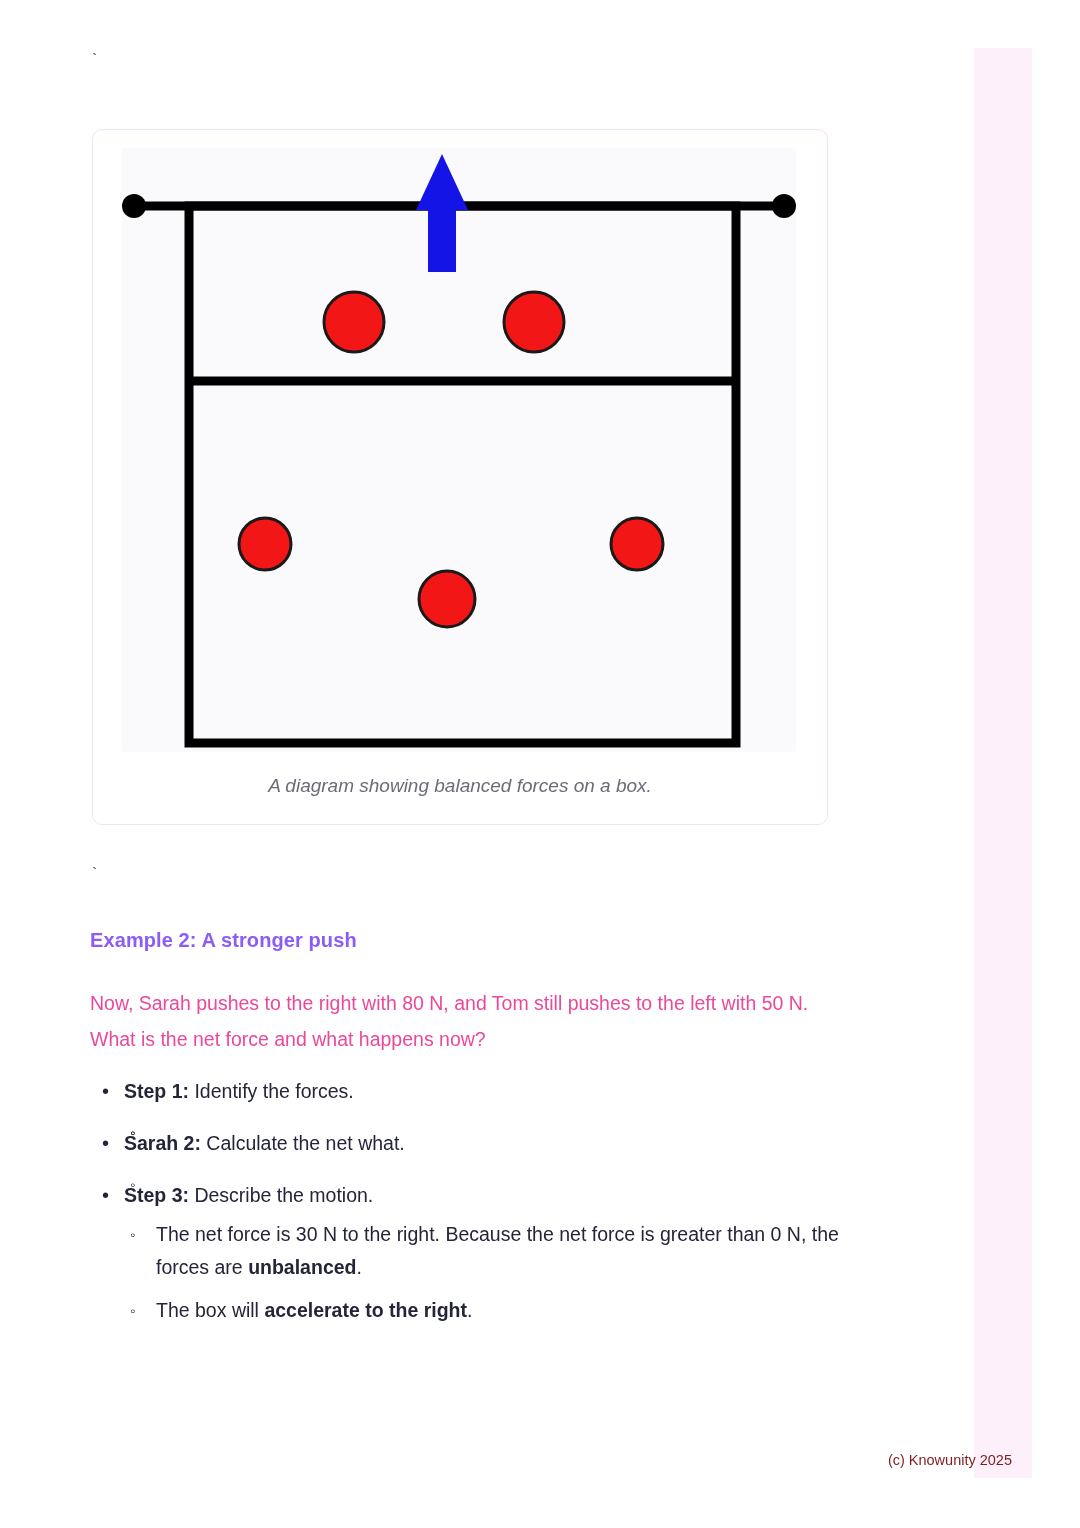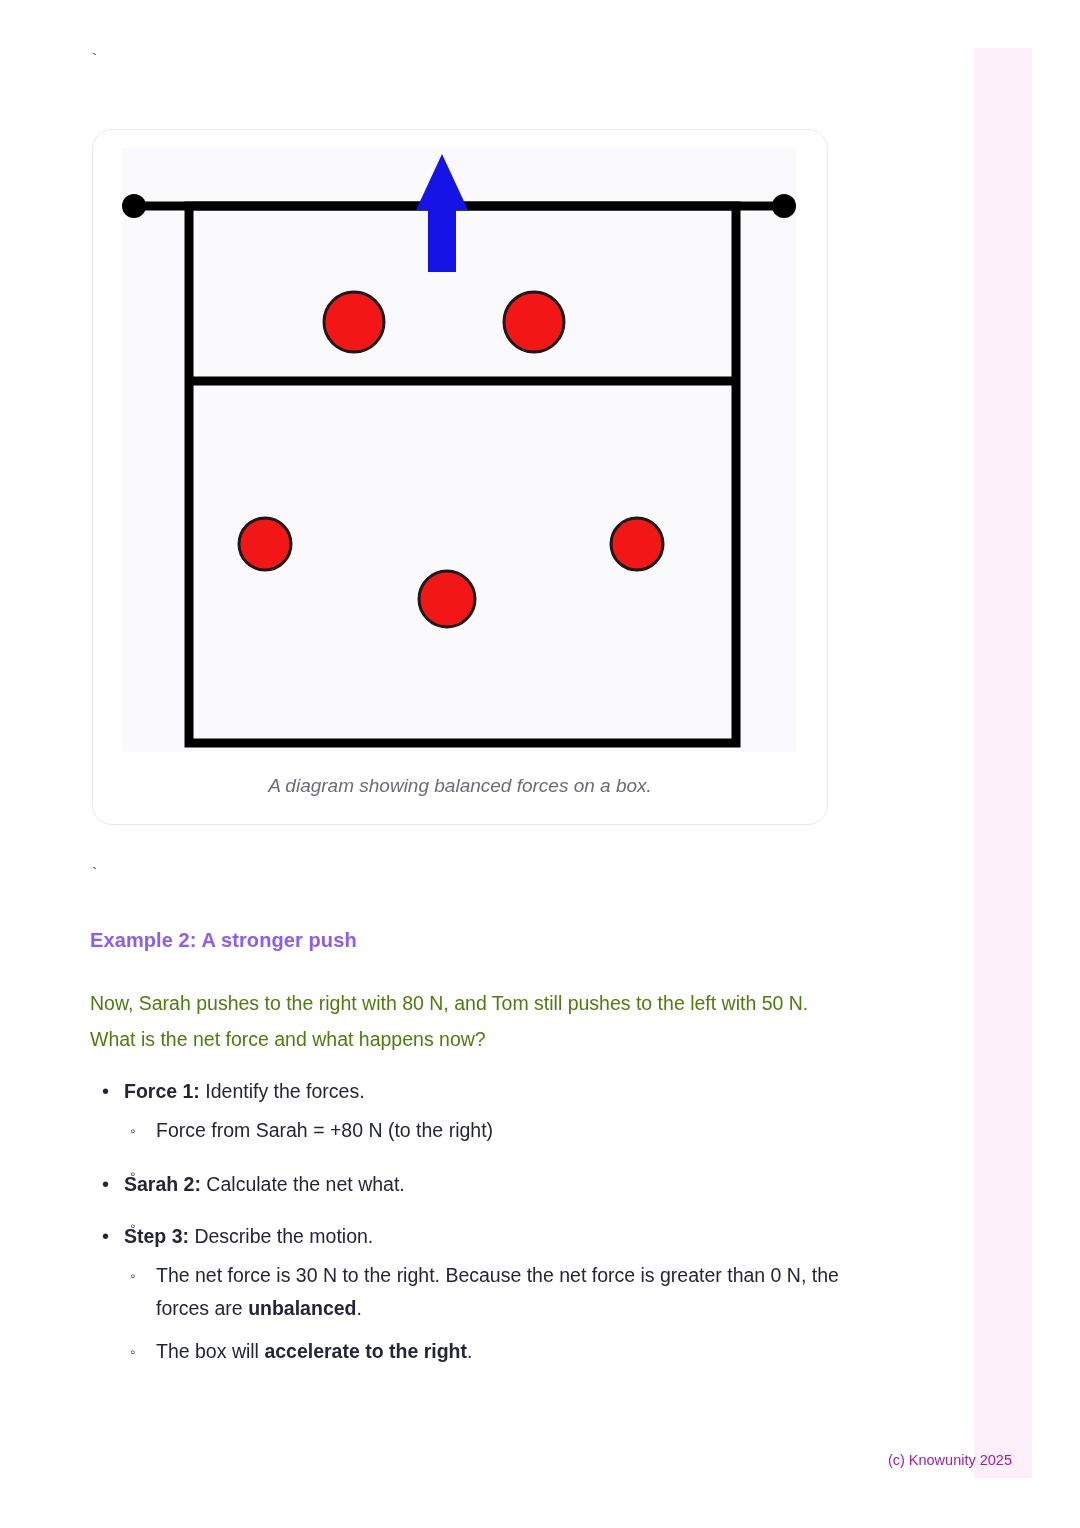--- a/index.html
+++ b/index.html
@@ -44,21 +44,21 @@
   .tick-2 { left: 90px; top: 866px; }
 
   
   .figure-card {
     position: absolute;
     left: 92px;
     top: 129px;
     width: 734px;
     height: 694px;
     border: 1px solid #f2e2f4;
-    border-radius: 20px;
+    border-radius: 10px;
     background: #ffffff;
   }
   .figure-inner {
     position: absolute;
     left: 29px;
     top: 18px;
     width: 674px;
     height: 604px;
     background: #fafafc;
     border-radius: 4px;
@@ -89,21 +89,21 @@
     color: #8b5cf6;
     letter-spacing: 0.1px;
   }
   .body-paragraph {
     position: absolute;
     left: 90px;
     top: 985px;
     width: 745px;
     font-size: 19.5px;
     line-height: 36px;
-    color: #4d7c0f;
+    color: #ec4899;
   }
 
   .steps {
     position: absolute;
     left: 90px;
     top: 1076px;
     width: 760px;
   }
   .step-block {
     margin-bottom: 22px;
@@ -144,21 +144,21 @@
     line-height: 33px;
     color: #25253a;
   }
   .sub-item b { font-weight: bold; }
 
   .watermark {
     position: absolute;
     right: 68px;
     bottom: 60px;
     font-size: 14.5px;
-    color: #a21caf;
+    color: #7f1d1d;
   }
 </style>
 </head>
 <body>
 
 <div class="page">
 
   <div class="side-rail"></div>
 
   <div class="tick-mark tick-1">`</div>
@@ -193,25 +193,25 @@
 
   <div class="tick-mark tick-2">`</div>
 
   <div class="body-heading">Example 2: A stronger push</div>
   <div class="body-paragraph">Now, Sarah pushes to the right with 80 N, and Tom still pushes to the left with 50 N. What is the net force and what happens now?</div>
 
   <div class="steps">
 
     <div class="step-block">
       <div class="step-main">
-        <span class="bullet">•</span><b>Force 1:</b><span> Identify the forces.</span>
+        <span class="bullet">•</span><b>Step 1:</b><span> Identify the forces.</span>
       </div>
       <div class="sub-list">
         <div class="sub-item">
-          <span class="sub-bullet">◦</span><span>Force from Sarah = +80 N (to the right)</span>
+          <span class="sub-bullet">◦</span>
         </div>
         <div class="sub-item">
           <span class="sub-bullet">◦</span>
         </div>
       </div>
     </div>
 
     <div class="step-block">
       <div class="step-main">
         <span class="bullet">•</span><b>Sarah 2:</b><span> Calculate the net what.</span>

